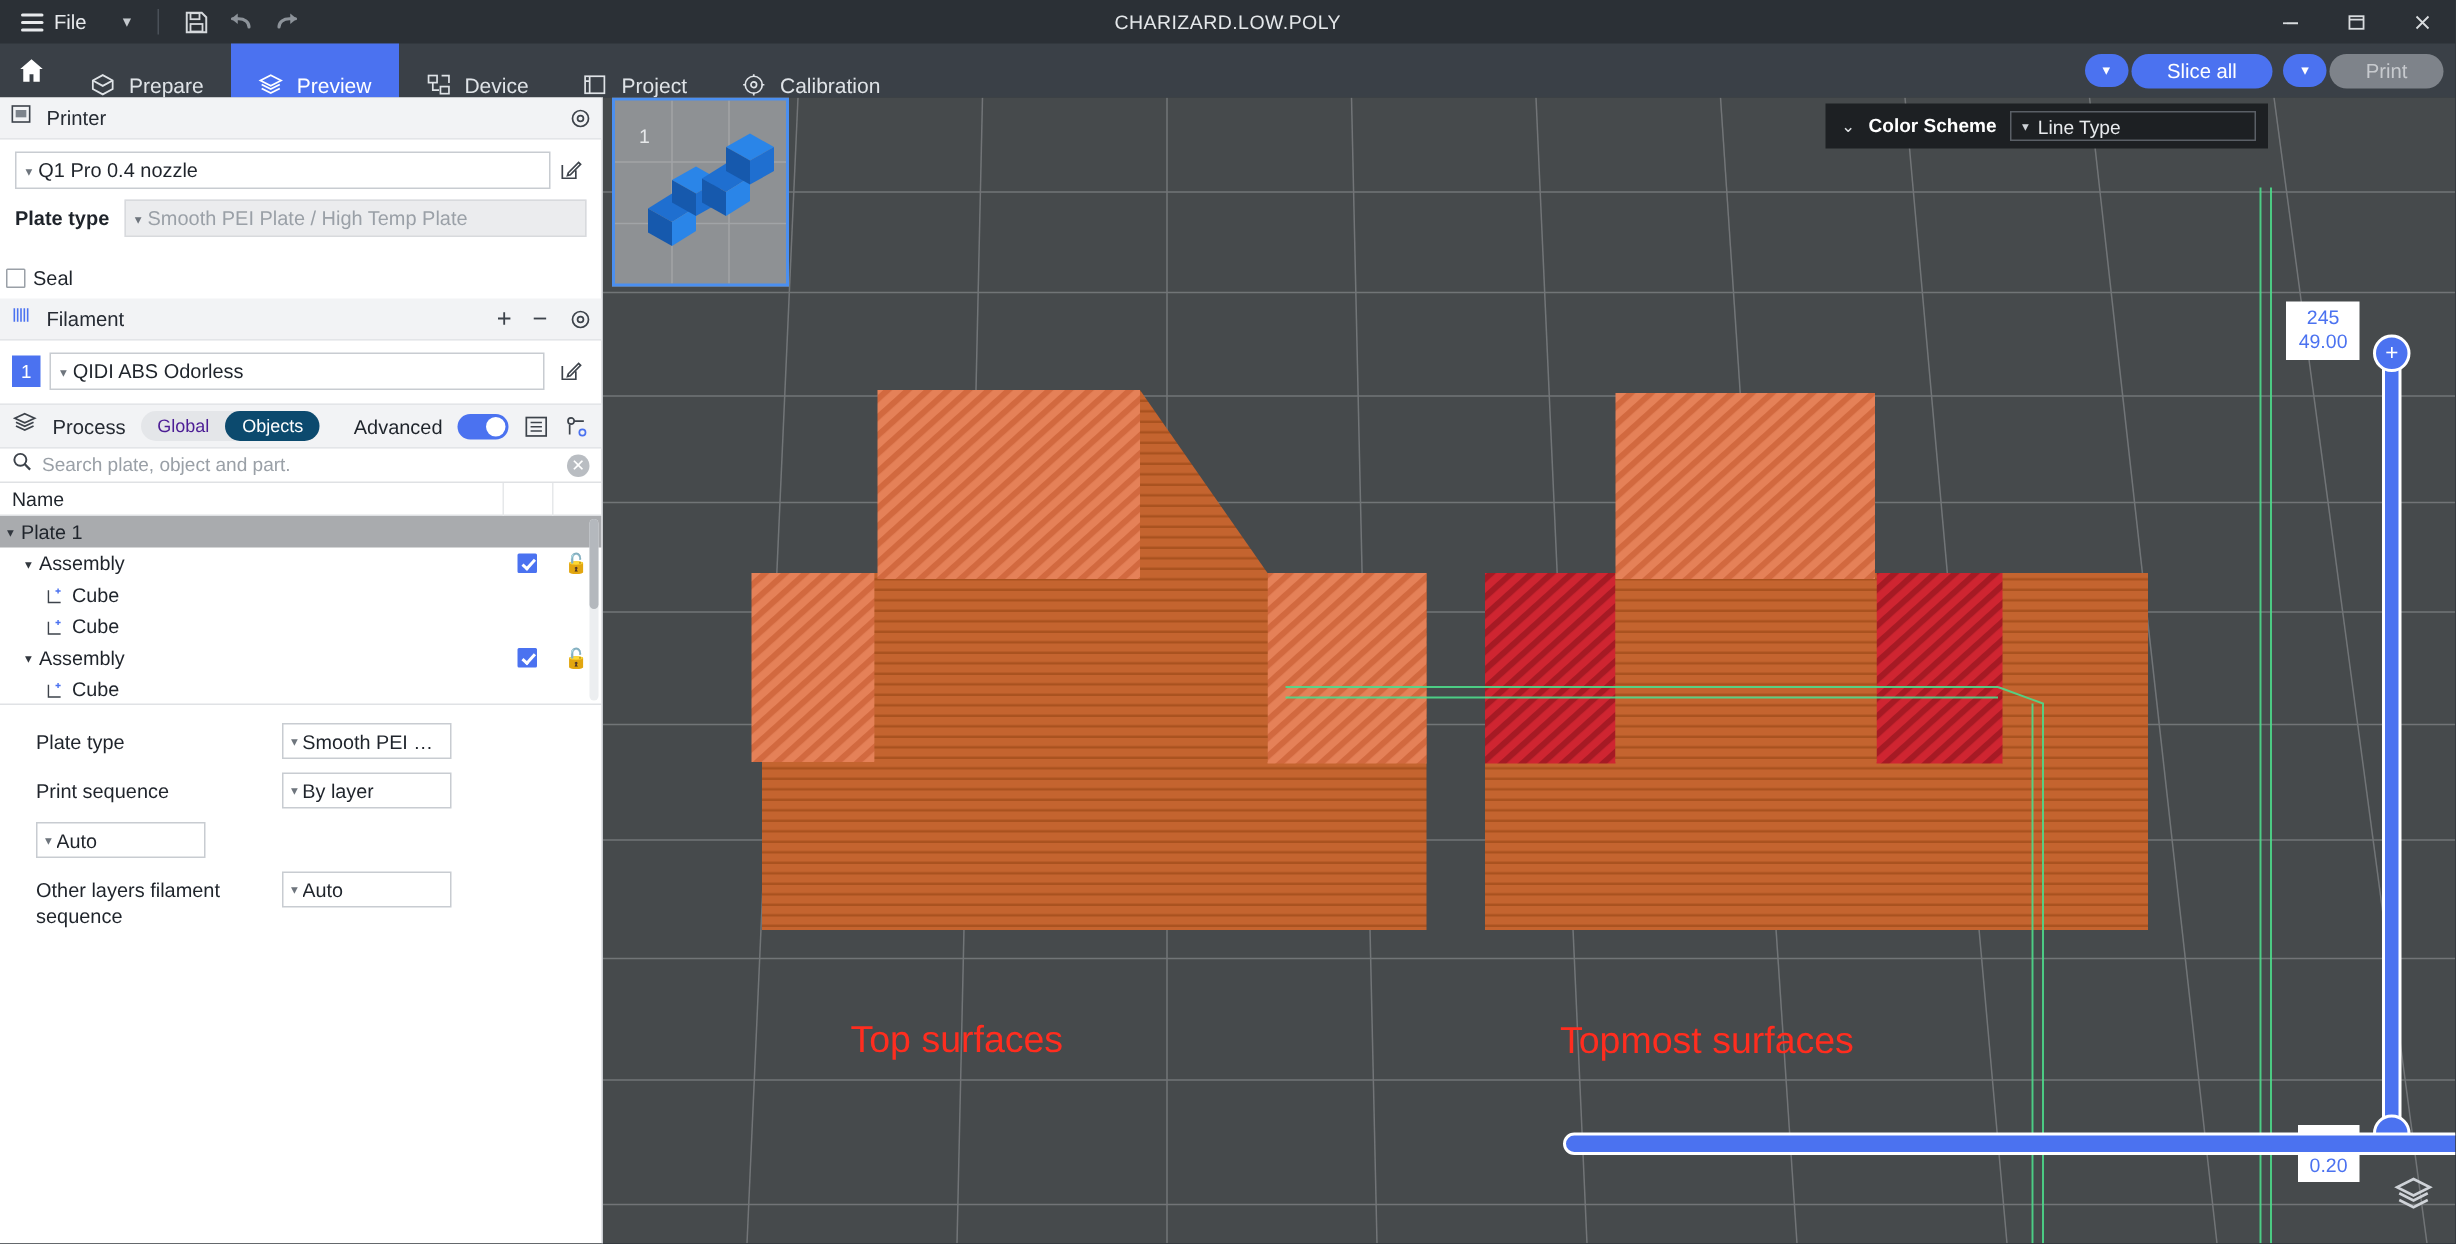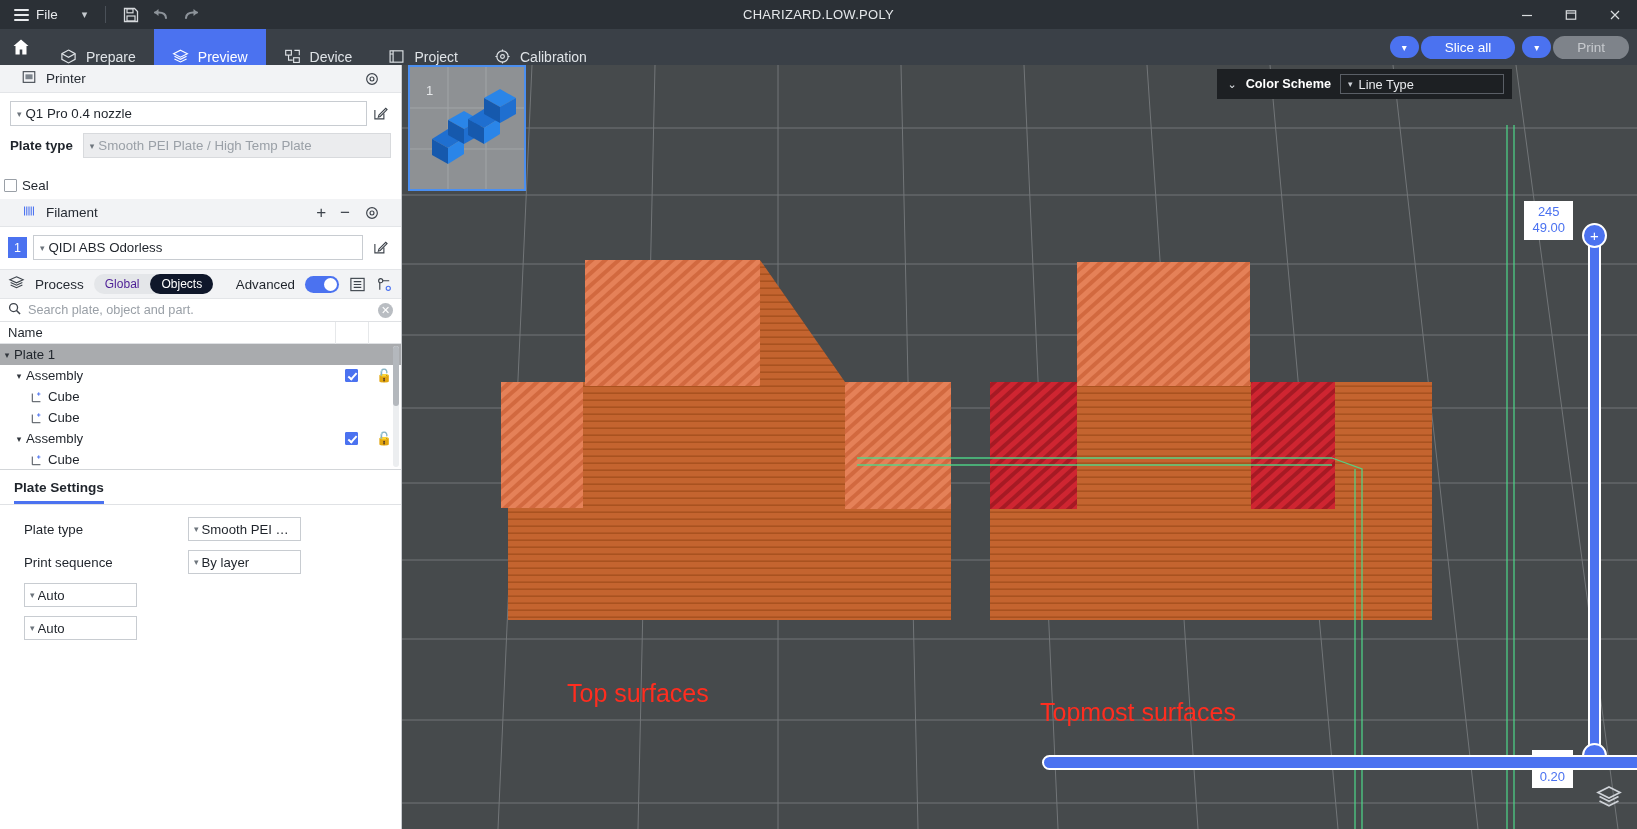--- a/index.html
+++ b/index.html
@@ -77,21 +77,21 @@
   .split-main.disabled { background: #7e838a; color: #c7cace; }
 
   
   .leftpanel {
     position: absolute; left: 0; top: 65px; width: 402px; height: 764px;
     background: #ffffff; border-right: 1px solid #c9ccd0;
     display: flex; flex-direction: column;
   }
   .sect-head {
     height: 28px; background: #f2f3f5; display: flex; align-items: center;
-    padding: 0 21px; gap: 9px; border-bottom: 1px solid #e3e5e8; justify-content: flex-end;
+    padding: 0 6px; gap: 9px; border-bottom: 1px solid #e3e5e8; justify-content: flex-end;
   }
   .sect-title { font-size: 13.5px; color: #262b33; }
   .sect-actions { margin-left: auto; display: flex; align-items: center; gap: 14px; }
   .ico-btn { cursor: pointer; display: flex; align-items: center; justify-content: center; }
   .plus-min { font-size: 17px; color: #3d434b; cursor: pointer; line-height: 1; }
 
   .row-pad { padding: 8px 10px 0 10px; }
   .combo {
     height: 25px; border: 1px solid #c8ccd1; background: #fff;
     display: flex; align-items: center; padding: 0 6px; gap: 4px;
@@ -126,21 +126,21 @@
     height: 30px; background: #f2f3f5; display: flex; align-items: center;
     padding: 0 8px; gap: 10px; border-top: 1px solid #e3e5e8; border-bottom: 1px solid #e3e5e8;
   }
   .seg {
     display: flex; background: #e4e6e9; border-radius: 11px; height: 20px; align-items: center;
   }
   .seg-item {
     padding: 0 11px; font-size: 12px; color: #4c1d95; border-radius: 11px; height: 20px;
     display: flex; align-items: center; cursor: pointer;
   }
-  .seg-item.active { background: #0f172a; color: #fff; }
+  .seg-item.active { background: #0c4a6e; color: #fff; }
   .adv-lbl { font-size: 13.3px; color: #1f242b; margin-left: auto; }
   .toggle {
     width: 34px; height: 17px; border-radius: 9px; background: #4b72f0; position: relative;
     cursor: pointer; flex: none;
   }
   .toggle::after {
     content:""; position: absolute; right: 2px; top: 2px; width: 13px; height: 13px;
     border-radius: 50%; background: #fff;
   }
 
@@ -595,23 +595,20 @@
               <span class="tc"></span>
             </span>
         </div>
 
         <div class="scrollbar">
           <div class="scrollthumb"></div>
         </div>
       </div>
     </div>
 
-    <div class="ps-tabbar">
-      <span class="ps-tab">Plate Settings</span>
-    </div>
     <div class="ps-underline"></div>
 
     <div class="ps-body">
 
       <div class="ps-row">
         <span class="ps-lbl">Plate type</span>
         <span class="ps-ctl">
           <span class="ps-combo">
             <span class="caret-sm">▾</span>
             <span class="ctext">Smooth PEI …</span>
@@ -633,20 +630,21 @@
       <div class="ps-row">
         <span class="ps-ctl">
           <span class="ps-combo">
             <span class="caret-sm">▾</span>
             <span class="ctext">Auto</span>
           </span>
         </span>
       </div>
 
       <div class="ps-row">
+        <span class="ps-lbl">Other layers filament sequence</span>
         <span class="ps-ctl">
           <span class="ps-combo">
             <span class="caret-sm">▾</span>
             <span class="ctext">Auto</span>
           </span>
         </span>
       </div>
 
     </div>
   </div>
@@ -755,21 +753,21 @@
     <div class="colorscheme">
       <span class="cs-caret">⌄</span>
       <span class="cs-label">Color Scheme</span>
       <span class="cs-combo">
         <span class="caret-sm" style="color:#cfd3d8;">▾</span>
         <span>Line Type</span>
       </span>
     </div>
 
     <div class="surf-label" style="left:165px;top:614px;">Top surfaces</div>
-    <div class="surf-label" style="left:638px;top:633px;">Topmost surfaces</div>
+    <div class="surf-label" style="left:638px;top:615px;">Topmost surfaces</div>
 
     <div class="vslider">
       <div class="vtrack"></div>
       <div class="vtip" style="right:34px;top:-22px;">
         <div>245</div>
         <div>49.00</div>
       </div>
       <div class="vhandle top">+</div>
       <div class="vtip" style="right:34px;bottom:-20px;">
         <div>1</div>

